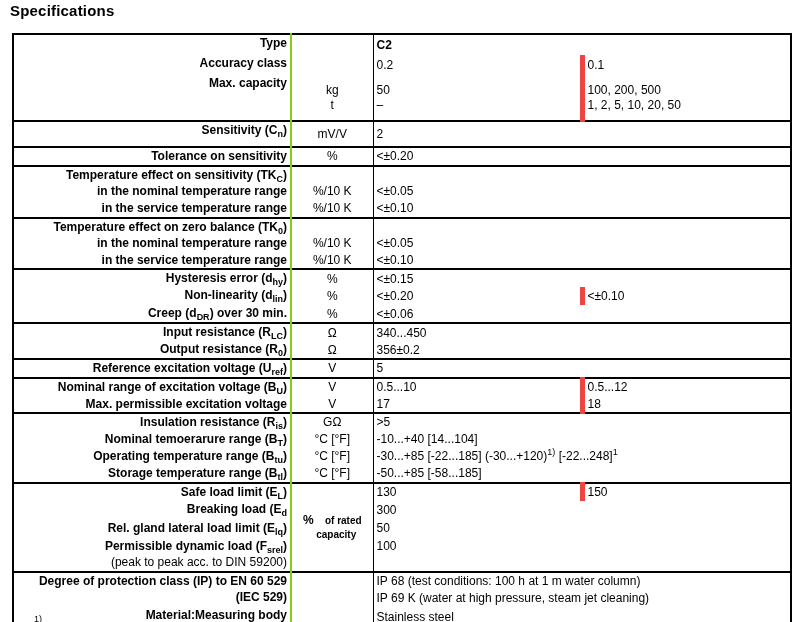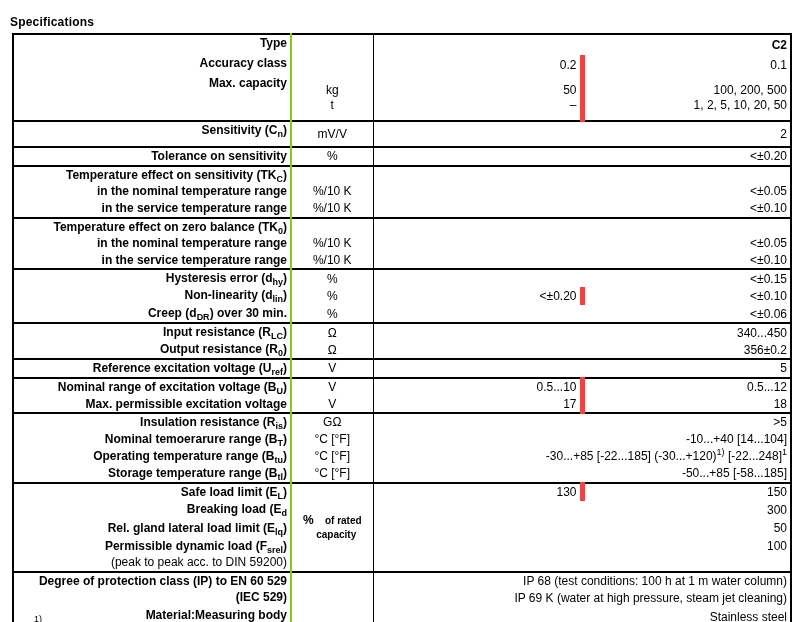--- a/index.html
+++ b/index.html
@@ -2,42 +2,42 @@
 <html><head>
 <meta charset="utf-8">
 <style>
   html,body{margin:0;padding:0;background:#fff;}
   .page{
     position:relative; width:798px; height:622px; overflow:hidden;
     background:#fff; color:#000;
     font-family:"Liberation Sans","DejaVu Sans",sans-serif;
   }
   .title{
-    position:absolute; left:10px; top:15px;
-    font-size:12px; font-weight:bold; letter-spacing:0.2px;
+    position:absolute; left:10px; top:2px;
+    font-size:15px; font-weight:bold; letter-spacing:0.2px;
   }
   table.spec{
     position:absolute; left:12px; top:33px; width:778px;
     border-collapse:collapse; table-layout:fixed;
     border:2px solid #000;
     font-size:12px; line-height:1.22;
   }
   table.spec tbody{border-top:2px solid #000;}
   td{padding:1px 3px; vertical-align:middle; overflow:hidden;}
   td.lbl{
     font-weight:bold; text-align:right; padding-left:12px;
     border-right:2px solid #84cc16; vertical-align:top;
   }
   td.lbl.ind{padding-left:30px;}
   td.lbl.tab{padding-left:103px;}
   td.unit{
     text-align:center; border-right:1px solid #000;
     white-space:pre-line;
   }
-  td.val{text-align:right; white-space:pre-line;}
+  td.val{text-align:left; white-space:pre-line;}
   td.vr{border-left:5px solid #ef4444;}
   sub{font-size:9px; line-height:0;}
   sup{font-size:9px; line-height:0;}
   small{font-size:10px;padding-left:8px;}
   .mat-key{display:inline-block; width:88px;}
   .footnote{
     position:absolute; left:34px; top:617px; font-size:10px;
   }
 </style>
 </head>

